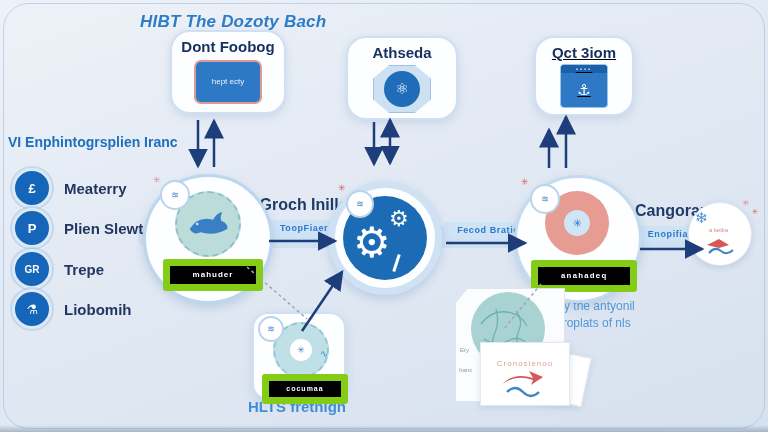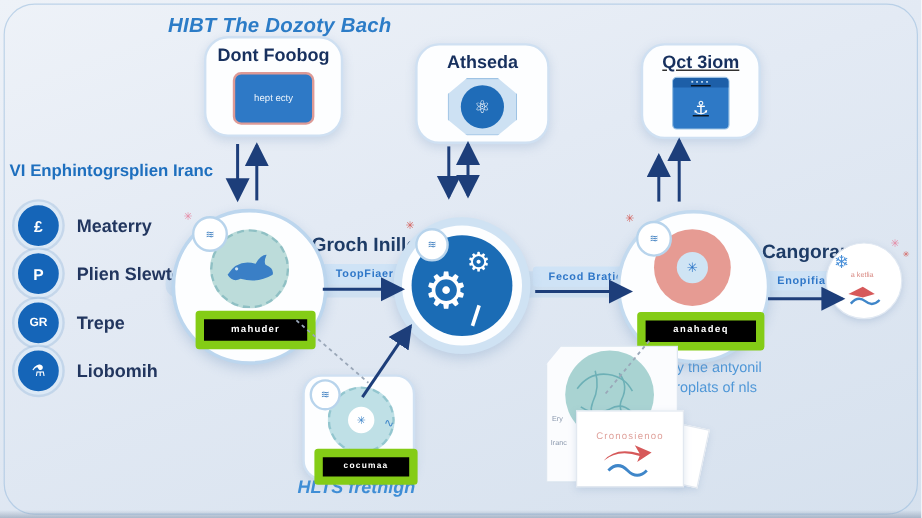--- a/index.html
+++ b/index.html
@@ -75,21 +75,21 @@
   
   .bbox{position:absolute;left:252px;top:312px;width:90px;height:84px;background:#fdfeff;
     border:2px solid #cfe0f2;border-radius:16px;box-shadow:0 3px 8px rgba(120,150,190,.25);}
   .bbox .teal{position:absolute;left:19px;top:8px;width:52px;height:52px;border-radius:50%;
     background:#bfe0e6;border:2px dashed #93c6cf;display:flex;align-items:center;justify-content:center;}
   .bbox .core{width:22px;height:22px;border-radius:50%;background:#fff;color:#3f86c9;font-size:9px;
     display:flex;align-items:center;justify-content:center;}
   .bbox .banner{left:8px;top:60px;width:72px;height:16px;line-height:16px;font-size:7px;}
   .bbox .mini{position:absolute;left:66px;top:34px;color:#3f86c9;font-size:10px;}
   .blabel{position:absolute;left:238px;top:398px;width:118px;text-align:center;
-    font-size:15px;font-weight:bold;font-style:italic;color:#3f8ed6;}
+    font-size:15px;font-weight:bold;color:#3f8ed6;}
 
   
   .card-main{position:absolute;left:455px;top:288px;width:108px;height:112px;background:#fbfcfe;
     border:1px solid #dde6f0;box-shadow:0 3px 8px rgba(120,150,190,.25);
     clip-path:polygon(0 14%,12% 0,100% 0,100% 100%,0 100%);}
   .tinytxt{position:absolute;font-size:6px;color:#8a98ad;}
   .card-over{position:absolute;left:480px;top:342px;width:88px;height:62px;background:#fff;
     border:1px solid #e2e8f0;box-shadow:0 2px 6px rgba(120,150,190,.25);}
   .card-over .rtx{margin-top:16px;text-align:center;font-size:8px;color:#dfa09a;letter-spacing:1px;}
   .card-tilt{position:absolute;left:533px;top:352px;width:52px;height:48px;background:#fff;

